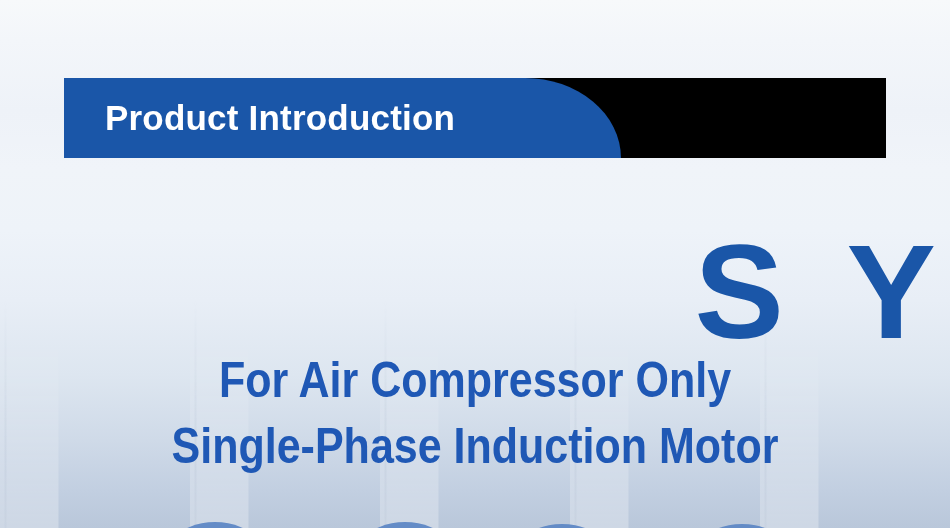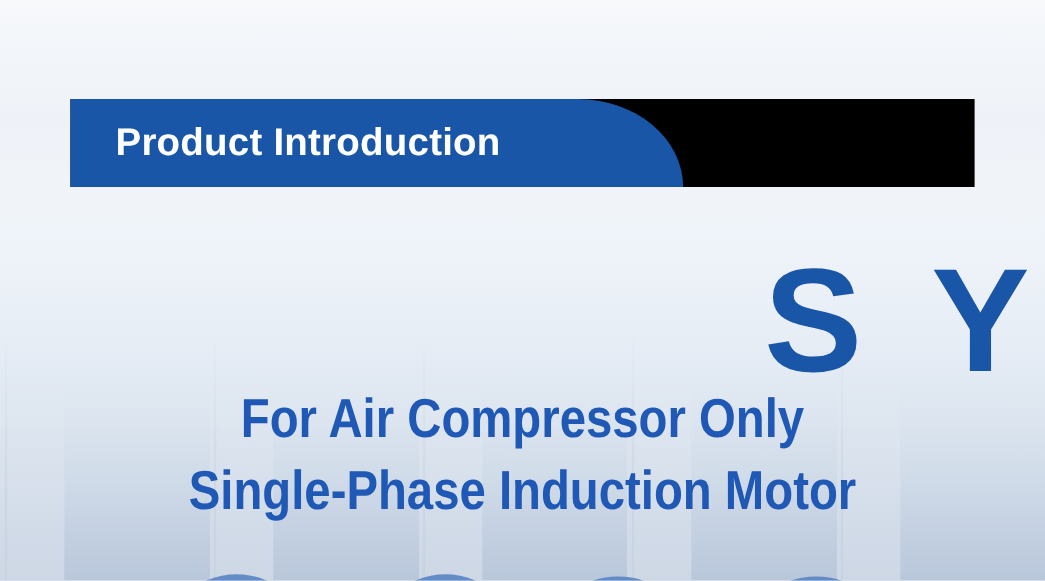--- a/index.html
+++ b/index.html
@@ -64,21 +64,21 @@
     background-size: 190px 100%;
     -webkit-mask-image: linear-gradient(to bottom, rgba(0,0,0,0) 330px, rgba(0,0,0,0.5) 430px, rgba(0,0,0,1) 528px);
             mask-image: linear-gradient(to bottom, rgba(0,0,0,0) 330px, rgba(0,0,0,0.5) 430px, rgba(0,0,0,1) 528px);
     pointer-events: none;
   }
 
   
   .ribbon {
     position: absolute;
     left: 64px;
-    top: 90px;
+    top: 78px;
     width: 822px;
     height: 80px;
     text-decoration: underline;
   }
   .ribbon-black {
     position: absolute;
     left: 0;
     top: 0;
     width: 822px;
     height: 80px;

